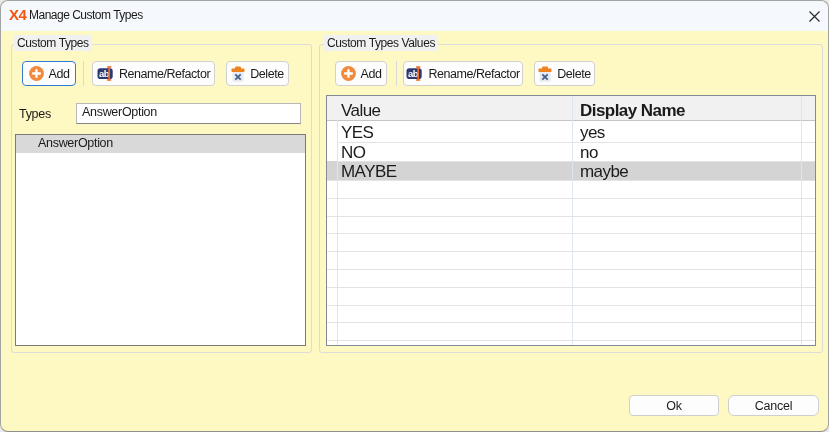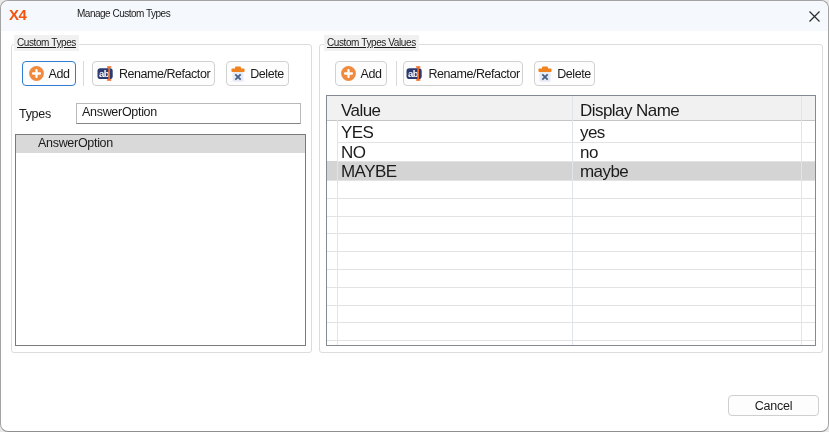--- a/index.html
+++ b/index.html
@@ -1,24 +1,24 @@
 <!DOCTYPE html>
 <html><head>
 <meta charset="utf-8">
 <style>
   html,body{margin:0;padding:0;}
   body{width:829px;height:432px;background:#e9e9e9;font-family:"Liberation Sans",sans-serif;overflow:hidden;}
-  #dlg{position:absolute;left:0;top:0;width:827px;height:430px;background:#ffffff;
+  #dlg{position:absolute;left:0;top:0;width:827px;height:430px;background:#fef9c3;
        border:1px solid #a3a3a3;border-bottom-color:#8f8f8f;border-radius:8px;}
   .abs{position:absolute;}
   #titlebar{position:absolute;left:0;top:0;width:827px;height:30px;background:#f5f8fc;border-radius:8px 8px 0 0;}
   #logo{position:absolute;left:8px;top:5px;font-size:15px;font-weight:bold;color:#f4530e;letter-spacing:-0.5px;}
-  #title{position:absolute;left:28px;top:7px;font-size:10px;letter-spacing:-0.5px;color:#1b1b1b;margin-left:48px;}
+  #title{position:absolute;left:28px;top:7px;font-size:12px;letter-spacing:-0.5px;color:#1b1b1b;}
   .grp{position:absolute;border:1px solid #dcdcdc;border-radius:3px;}
-  .grplabel{position:absolute;top:-10px;background:#f1f1f1;padding:0 3px;font-size:10px;letter-spacing:-0.4px;color:#1b1b1b;line-height:16px;text-decoration:underline;}
+  .grplabel{position:absolute;top:-10px;background:#f1f1f1;padding:0 3px;font-size:12px;letter-spacing:-0.4px;color:#1b1b1b;line-height:16px;}
   .btn{position:absolute;box-sizing:border-box;height:25px;background:#fdfdfd;border:1px solid #d1d1d1;
        border-radius:4px;display:flex;align-items:center;justify-content:center;gap:5px;
        font-size:12.5px;letter-spacing:-0.45px;color:#1b1b1b;}
   .vsep{position:absolute;width:1px;height:25px;background:#d9d9d9;}
   #nameinput{position:absolute;box-sizing:border-box;background:#fff;border:1px solid #b9b9b9;border-bottom-color:#868686;
        font-size:12.5px;letter-spacing:-0.3px;color:#1b1b1b;display:flex;align-items:center;padding-left:5px;padding-bottom:4px;}
   #listbox{position:absolute;box-sizing:border-box;background:#fff;border:1px solid #7a7a7a;}
   #listitem{position:absolute;background:#d9d9d9;font-size:12.5px;letter-spacing:-0.3px;color:#1b1b1b;display:flex;align-items:center;padding-bottom:2px;box-sizing:border-box;}
   #grid{position:absolute;box-sizing:border-box;background:#fff;border:1px solid #848a94;}
   .hline{position:absolute;height:1px;background:#e3e3e3;}
@@ -121,22 +121,23 @@
   <div class="hline" style="left:326px;top:286px;width:488px;"></div>
   <div class="hline" style="left:326px;top:304px;width:488px;"></div>
   <div class="hline" style="left:326px;top:321px;width:488px;"></div>
   <div class="hline" style="left:326px;top:339px;width:488px;"></div>
 
   <div class="vline" style="left:336px;top:119px;height:225px;"></div>
   <div class="vline" style="left:571px;top:95px;height:249px;"></div>
   <div class="vline" style="left:800px;top:95px;height:249px;"></div>
 
   <div class="cell" style="left:340px;top:103px;">Value</div>
-  <div class="cell" style="left:579px;top:103px;">Display Name</div>
+  <div class="cell" style="left:579px;top:103px;font-weight:bold;">Display Name</div>
   <div class="cell" style="left:340px;top:125px;">YES</div>
   <div class="cell" style="left:579px;top:125px;">yes</div>
   <div class="cell" style="left:340px;top:145px;">NO</div>
   <div class="cell" style="left:579px;top:145px;">no</div>
   <div class="cell" style="left:340px;top:163.5px;">MAYBE</div>
   <div class="cell" style="left:579px;top:163.5px;">maybe</div>
 
-  <div class="btn" style="left:727px;top:394px;width:91px;height:21px;border-color:#cfcfcf;letter-spacing:-0.2px;">Cancel</div>
+  <div class="btn" style="left:628px;top:394px;width:90px;height:21px;border-color:#cfcfcf;letter-spacing:-0.2px;">Ok</div>
+  <div class="btn" style="left:727px;top:394px;width:91px;height:21px;border-color:#cfcfcf;letter-spacing:-0.2px;border-radius:6px;">Cancel</div>
 </div>
 
 </body></html>

